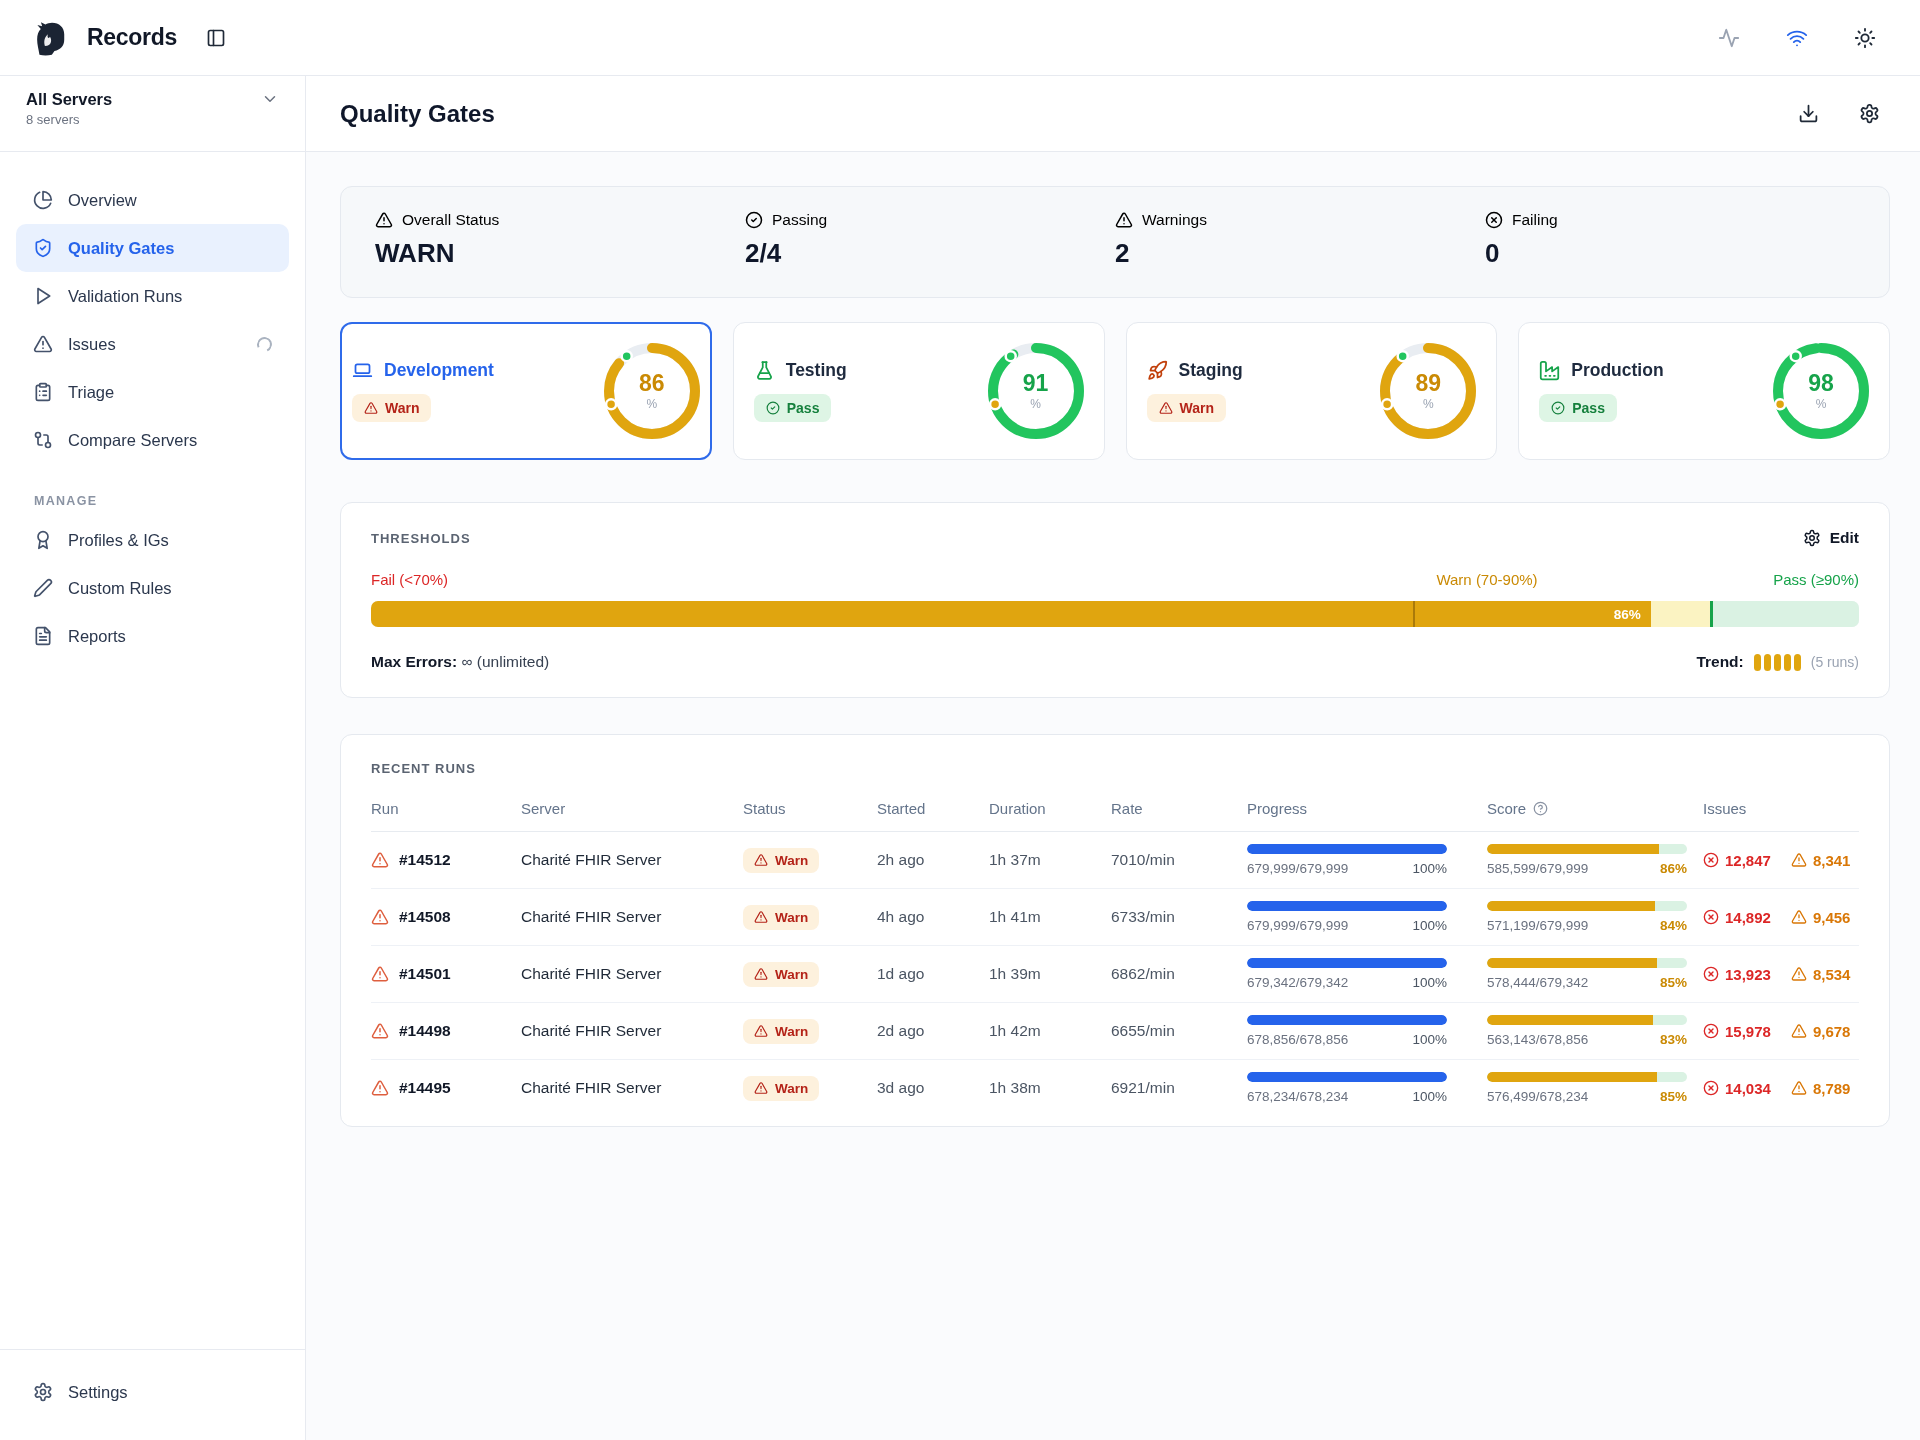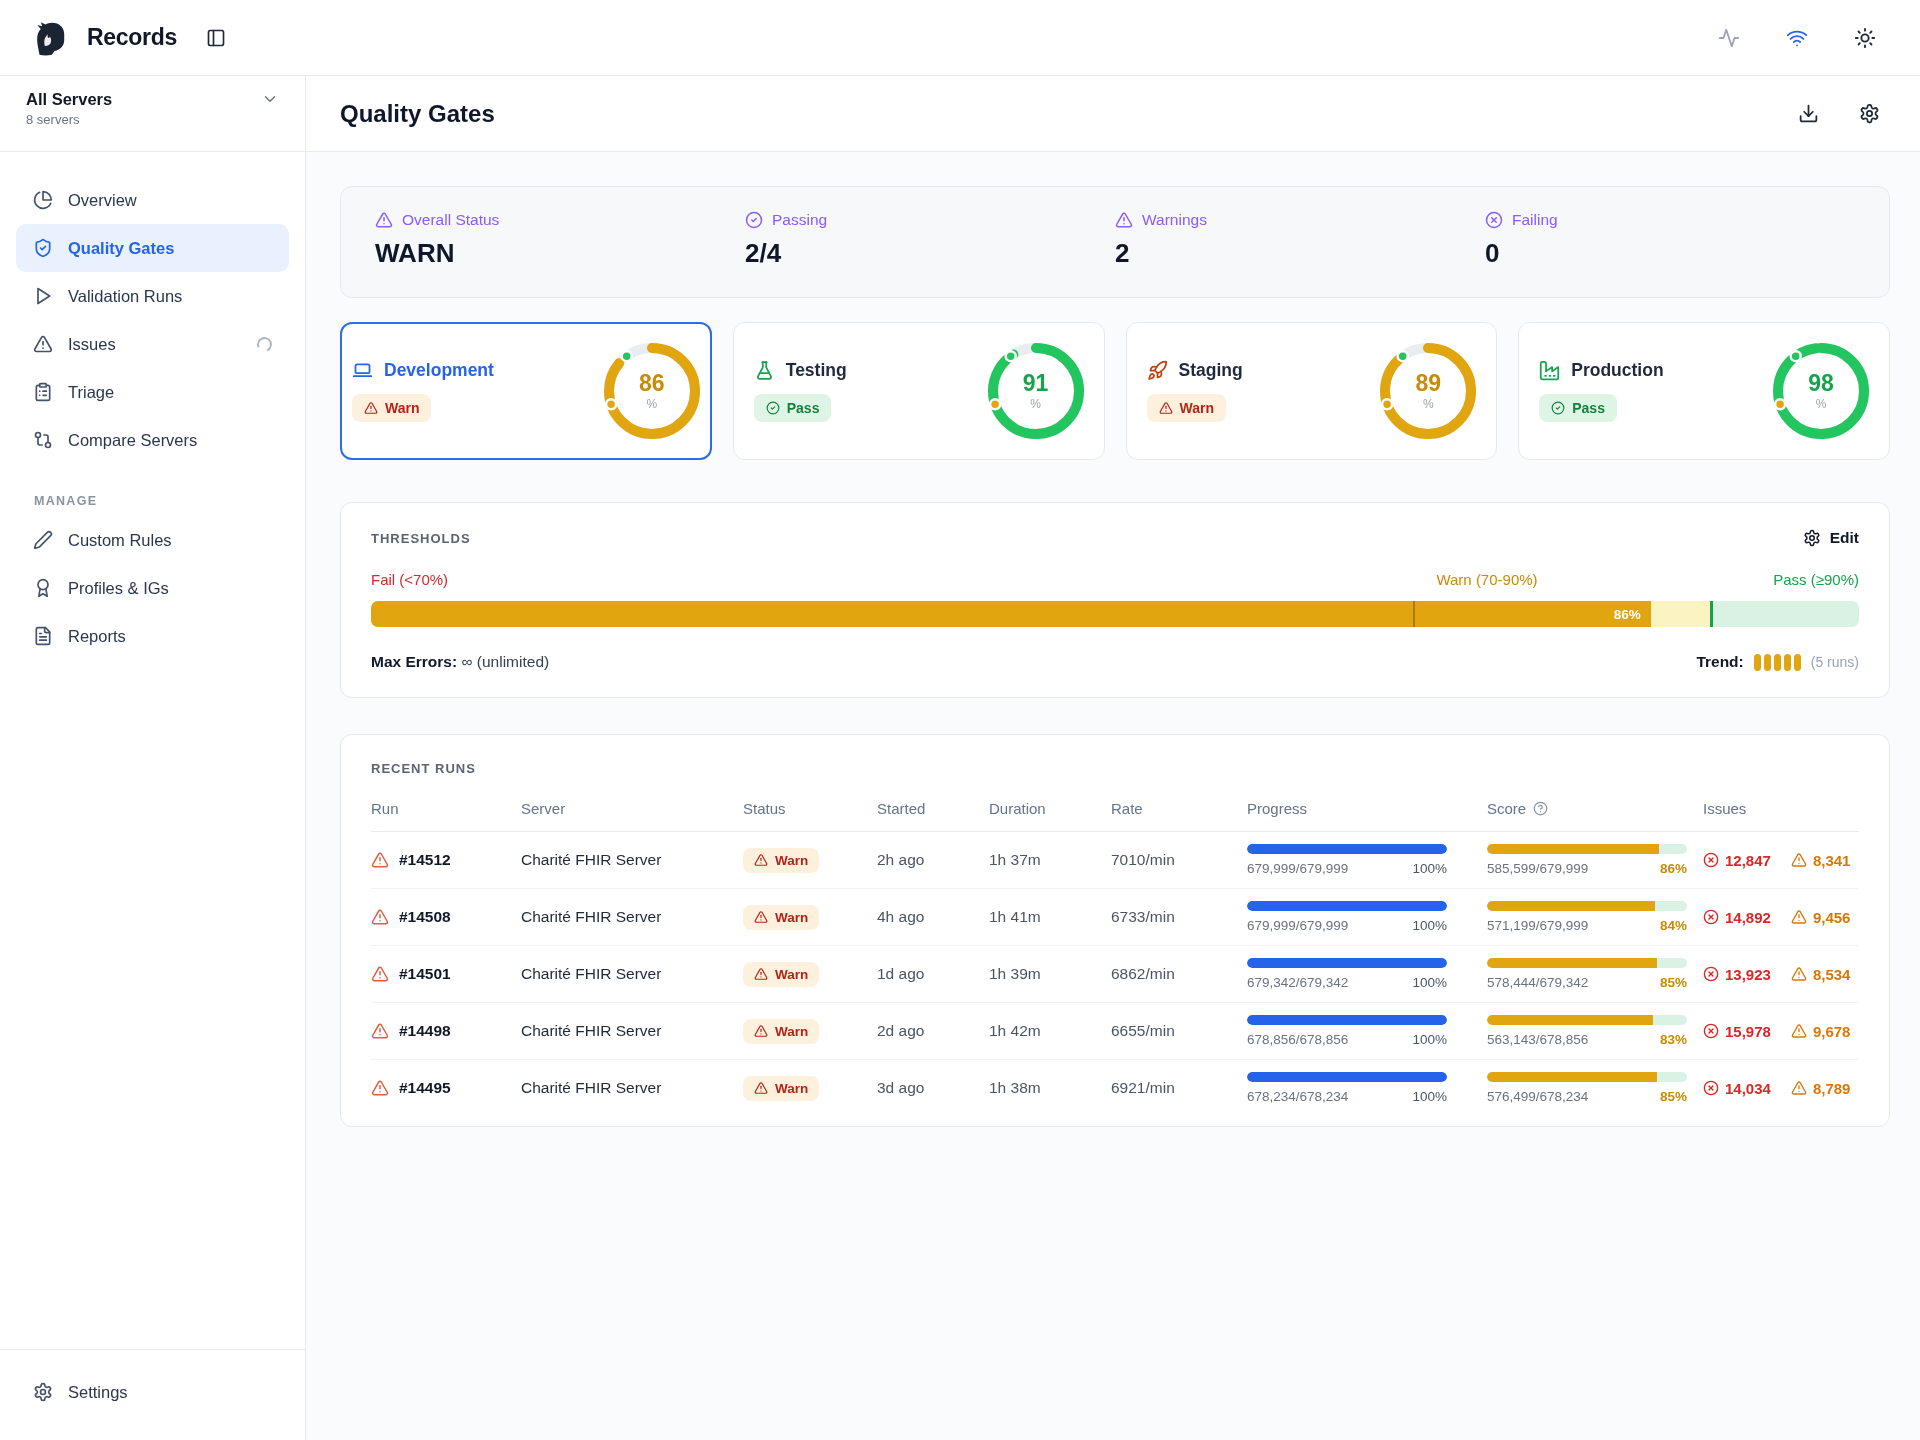--- a/index.html
+++ b/index.html
@@ -48,21 +48,21 @@
   .main-header{height:76px;background:#fff;border-bottom:1px solid #e7eaf0;display:flex;
     align-items:center;justify-content:space-between;padding:0 40px 0 34px}
   .main-header h1{font-size:24px;font-weight:800;color:#0f172a}
   .mh-icons{display:flex;gap:40px}
   .mh-icons svg{width:21px;height:21px}
   .content{padding:34px 30px 0 34px}
 
   
   .summary-card{background:#f6f8fa;border:1px solid #e5e9ef;border-radius:12px;
     padding:24px 34px 28px;display:grid;grid-template-columns:repeat(4,1fr)}
-  .sum-label{display:flex;align-items:center;gap:9px;font-size:15.5px;color:#8b5cf6}
+  .sum-label{display:flex;align-items:center;gap:9px;font-size:15.5px;color:#000000}
   .sum-label svg{width:18px;height:18px}
   .sum-value{margin-top:9px;font-size:26px;font-weight:800;color:#0f172a}
 
   
   .env-row{margin-top:24px;display:grid;grid-template-columns:repeat(4,1fr);gap:21px}
   .env-card{background:#fff;border:1px solid #e5e9ef;border-radius:12px;padding:16px 20px;
     display:flex;align-items:center;justify-content:space-between;cursor:pointer;height:138px}
   .env-card.selected{border:2px solid #2f6bea;padding:15px 10px}
   .env-name{display:flex;align-items:center;gap:11px;font-size:17.5px;font-weight:700;color:#1e2a3e}
   .env-name svg{width:21px;height:21px}
@@ -268,34 +268,34 @@
             </span>
     <span>Compare Servers</span>
 
   </div>
         </nav>
       <div class="manage-label">MANAGE</div>
       <nav class="nav" id="manage-list">
           <div class="nav-item ">
     <span class="nav-icon">
               <svg viewBox="0 0 24 24" fill="none" stroke="currentColor" stroke-width="2" stroke-linecap="round" stroke-linejoin="round">
+                <circle cx="12" cy="8" r="6"></circle>
+                <path d="M15.477 12.89 17 22l-5-3-5 3 1.523-9.11"></path>
+              </svg>
+            </span>
+    <span>Profiles &amp; IGs</span>
+
+  </div>
+          <div class="nav-item ">
+    <span class="nav-icon">
+              <svg viewBox="0 0 24 24" fill="none" stroke="currentColor" stroke-width="2" stroke-linecap="round" stroke-linejoin="round">
                 <path d="M21.174 6.812a1 1 0 0 0-3.986-3.987L3.842 16.174a2 2 0 0 0-.5.83l-1.321 4.352a.5.5 0 0 0 .623.622l4.353-1.32a2 2 0 0 0 .83-.497z"></path>
               </svg>
             </span>
     <span>Custom Rules</span>
-
-  </div>
-          <div class="nav-item ">
-    <span class="nav-icon">
-              <svg viewBox="0 0 24 24" fill="none" stroke="currentColor" stroke-width="2" stroke-linecap="round" stroke-linejoin="round">
-                <circle cx="12" cy="8" r="6"></circle>
-                <path d="M15.477 12.89 17 22l-5-3-5 3 1.523-9.11"></path>
-              </svg>
-            </span>
-    <span>Profiles &amp; IGs</span>
 
   </div>
           <div class="nav-item ">
     <span class="nav-icon">
               <svg viewBox="0 0 24 24" fill="none" stroke="currentColor" stroke-width="2" stroke-linecap="round" stroke-linejoin="round">
                 <path d="M15 2H6a2 2 0 0 0-2 2v16a2 2 0 0 0 2 2h12a2 2 0 0 0 2-2V7Z"></path>
                 <path d="M14 2v4a2 2 0 0 0 2 2h4"></path>
                 <path d="M10 9H8"></path>
                 <path d="M16 13H8"></path>
                 <path d="M16 17H8"></path>

